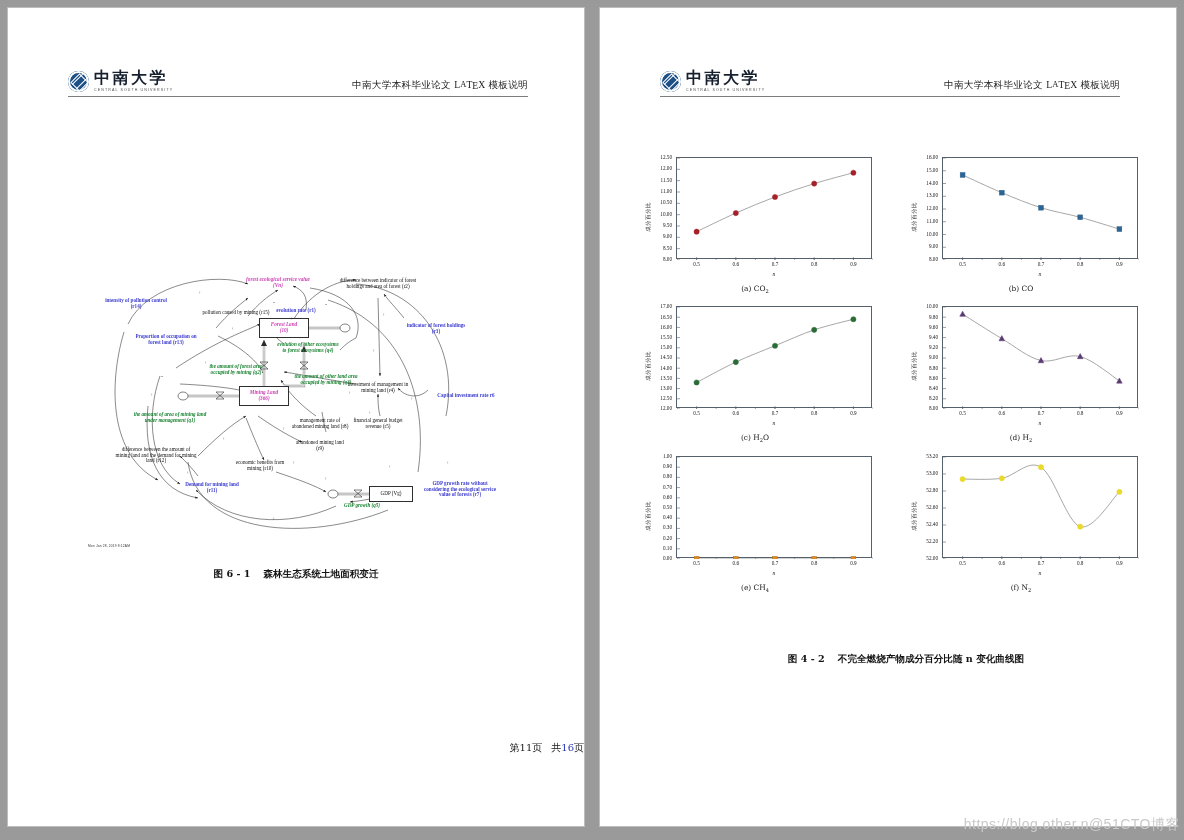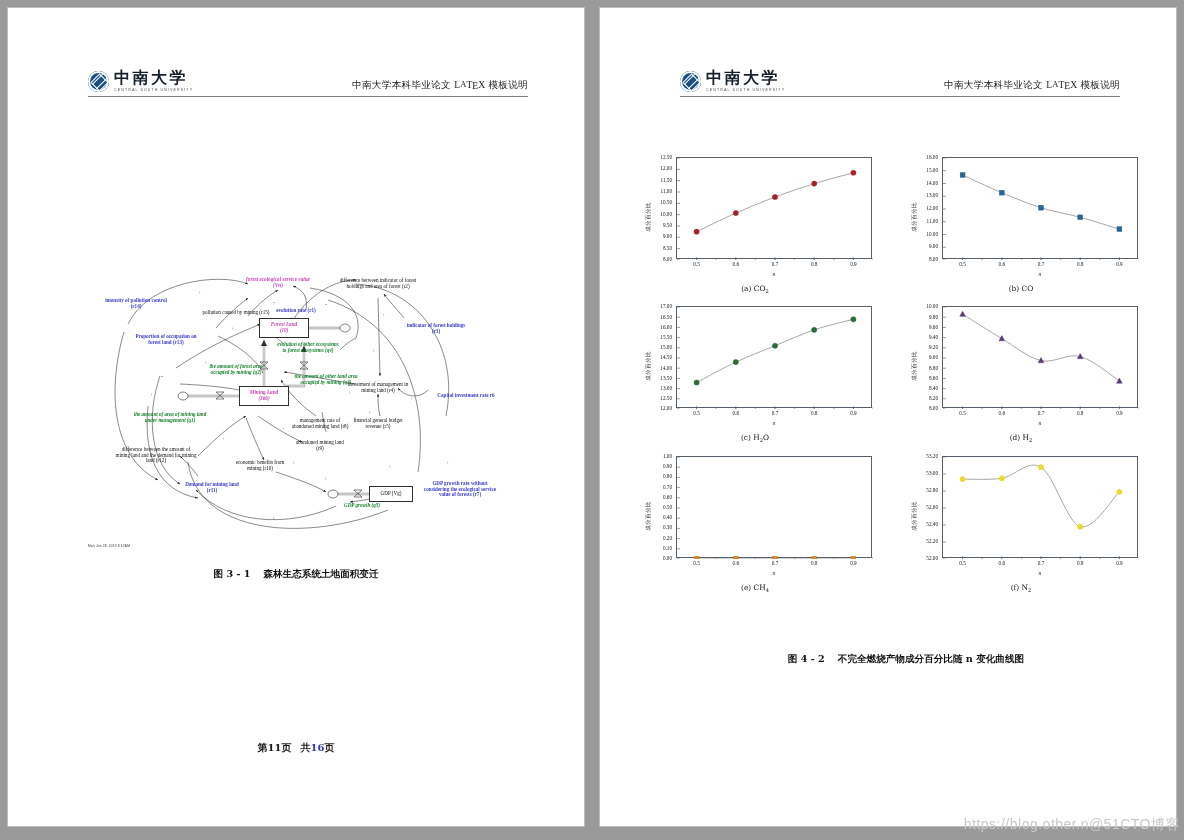--- a/index.html
+++ b/index.html
@@ -14,21 +14,21 @@
   .page{
     position:absolute;top:8px;width:576px;height:818px;
     background:#ffffff;
     box-shadow:0 0 0 1px #bdbdbd;
   }
   #page-left{left:8px;}
   #page-right{left:600px;}
 
   
   .pg-header{
-    position:absolute;left:80px;right:56px;top:52px;height:40px;
+    position:absolute;left:60px;right:56px;top:52px;height:40px;
   }
   .hdr-row{display:flex;align-items:flex-end;justify-content:space-between;height:33px;}
   .logo-wrap{display:flex;align-items:center;gap:5px;}
   .logo-mark{
     width:21px;height:21px;border-radius:50%;
     background:#1d4f87;
     position:relative;flex:0 0 auto;
     box-shadow:inset 0 0 0 2px #ffffff, inset 0 0 0 3px #1d4f87;
   }
   .logo-mark:after{
@@ -55,22 +55,22 @@
   }
   .hdr-title .latex{font-family:"Liberation Serif",serif;letter-spacing:0;}
   .hdr-title .latex .a{font-size:8.5px;position:relative;top:-.9px;}
   .hdr-title .latex .e{font-size:9.6px;position:relative;top:1.1px;display:inline-block;}
   .hdr-rule{
     margin-top:3px;border-top:1.1px solid #7d7d7d;
   }
 
   
   .pg-footer{
-    position:absolute;left:0;right:0;top:733px;text-align:center;
-    font-size:10px;color:#1a1a1a;font-family:"DejaVu Serif",serif;font-weight:bold;
+    position:absolute;left:0;right:0;top:733px;text-align:right;
+    font-size:10px;color:#1a1a1a;font-family:"DejaVu Serif",serif;
   }
   .pg-footer .blue{color:#2b39b5;}
   .pg-footer .gap{display:inline-block;width:9px;}
 
   
   .fig-cap{
     position:absolute;left:0;right:0;text-align:center;
     font-size:9.6px;color:#141414;font-family:"DejaVu Serif",serif;font-weight:bold;
   }
   .fig-cap .sp{display:inline-block;width:13px;}
@@ -345,21 +345,21 @@
       <div class="sign" style="left:238px;top:212px;">+</div>
       <div class="sign" style="left:302px;top:200px;">+</div>
       <div class="sign" style="left:360px;top:196px;">+</div>
       <div class="sign" style="left:186px;top:252px;">+</div>
       <div class="sign" style="left:262px;top:126px;">+</div>
 
       <div class="stamp">Mon Jan 28, 2019 8:12AM</div>
     </div>
 
     <div class="fig-cap" style="top:560px;">
-      <span>图 3 - 1</span><span class="sp"></span><span>森林生态系统土地面积变迁</span>
+      <span>图 6 - 1</span><span class="sp"></span><span>森林生态系统土地面积变迁</span>
     </div>
 
     <div class="pg-footer">
       <span>第</span><span>11</span><span>页</span><span class="gap"></span><span>共</span><span class="blue">16</span><span>页</span>
     </div>
   </div>
 
   <div class="page" id="page-right">
 
     <div class="pg-header">

